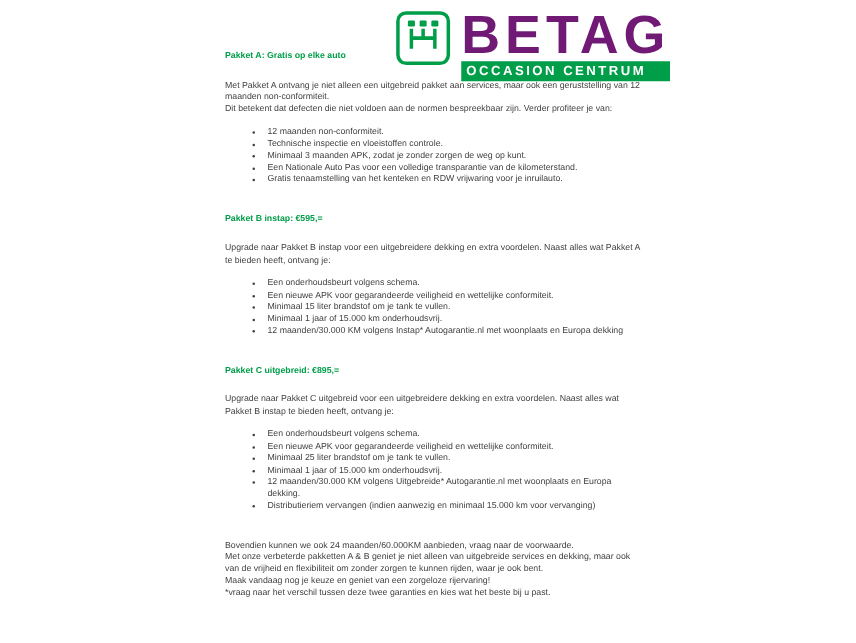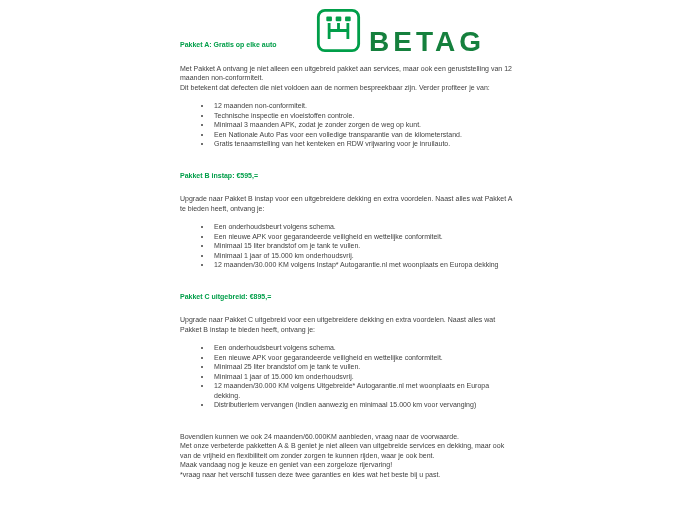--- a/index.html
+++ b/index.html
@@ -24,27 +24,26 @@
     display: flex;
     align-items: flex-start;
     gap: 8px;
   }
   .logo-icon svg { display: block; }
   .logo-textcol {
     display: inline-flex;
     flex-direction: column;
   }
   .logo-title {
-    font-size: 28px;
+    font-size: 43px;
     font-weight: bold;
     letter-spacing: 4px;
     line-height: 0.82;
-    color: #15803d;
+    color: #701a75;
     padding-top: 3px;
-    margin-top: 20px;
   }
   .logo-subtitle {
     margin-top: 3px;
     background: #009E49;
     color: #ffffff;
     font-size: 10.5px;
     font-weight: bold;
     letter-spacing: 2px;
     padding: 2px 3px 2px 4px;
     white-space: nowrap;
@@ -87,20 +86,21 @@
         <path d="M14 16 V33 M24 16 V24 M34 16 V33 M14 24 H34" fill="none" stroke="#009E49" stroke-width="3"></path>
         <g fill="#009E49">
           <rect x="11" y="9" width="6" height="5" rx="1"></rect>
           <rect x="21" y="9" width="6" height="5" rx="1"></rect>
           <rect x="31" y="9" width="6" height="5" rx="1"></rect>
         </g>
       </svg>
     </span>
     <span class="logo-textcol">
       <span class="logo-title">BETAG</span>
+      <span class="logo-subtitle">OCCASION CENTRUM</span>
     </span>
   </div>
 
   <div class="content">
 
     <div class="section">
       <h3 class="section-heading">Pakket A: Gratis op elke auto</h3>
       <p class="intro">Met Pakket A ontvang je niet alleen een uitgebreid pakket aan services, maar ook een geruststelling van 12 maanden non-conformiteit.</p>
       <p class="intro">Dit betekent dat defecten die niet voldoen aan de normen bespreekbaar zijn. Verder profiteer je van:</p>
       <ul class="bullets">

